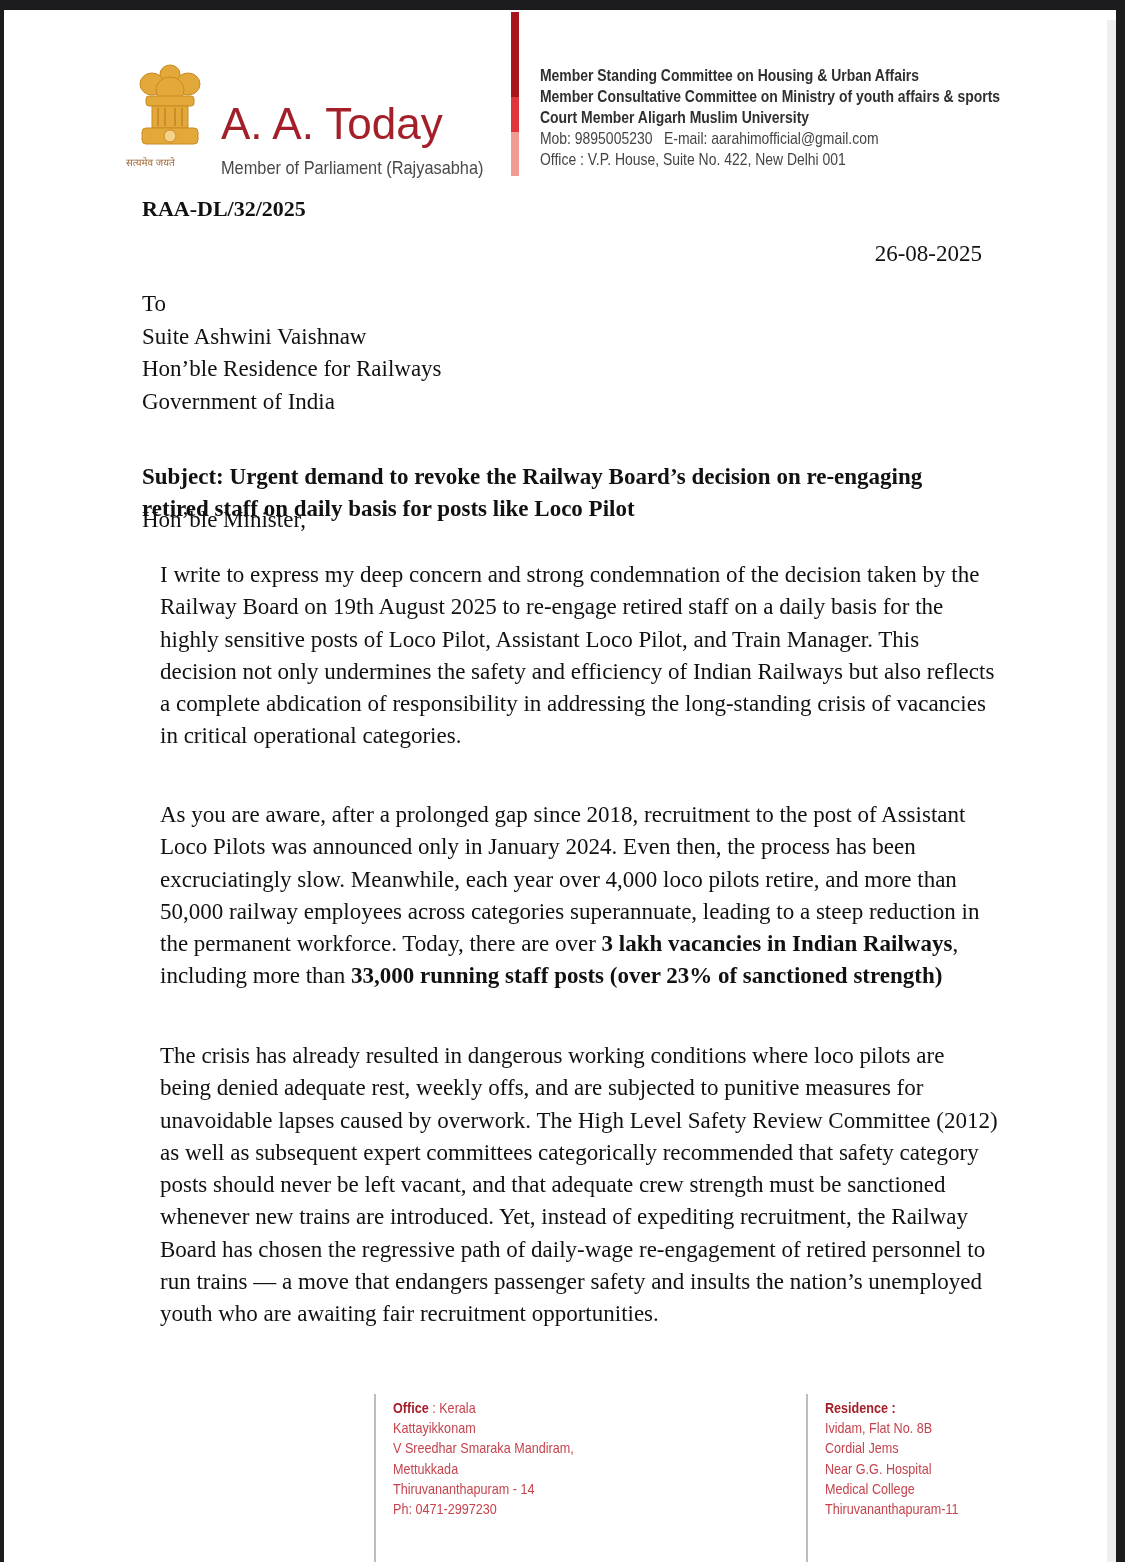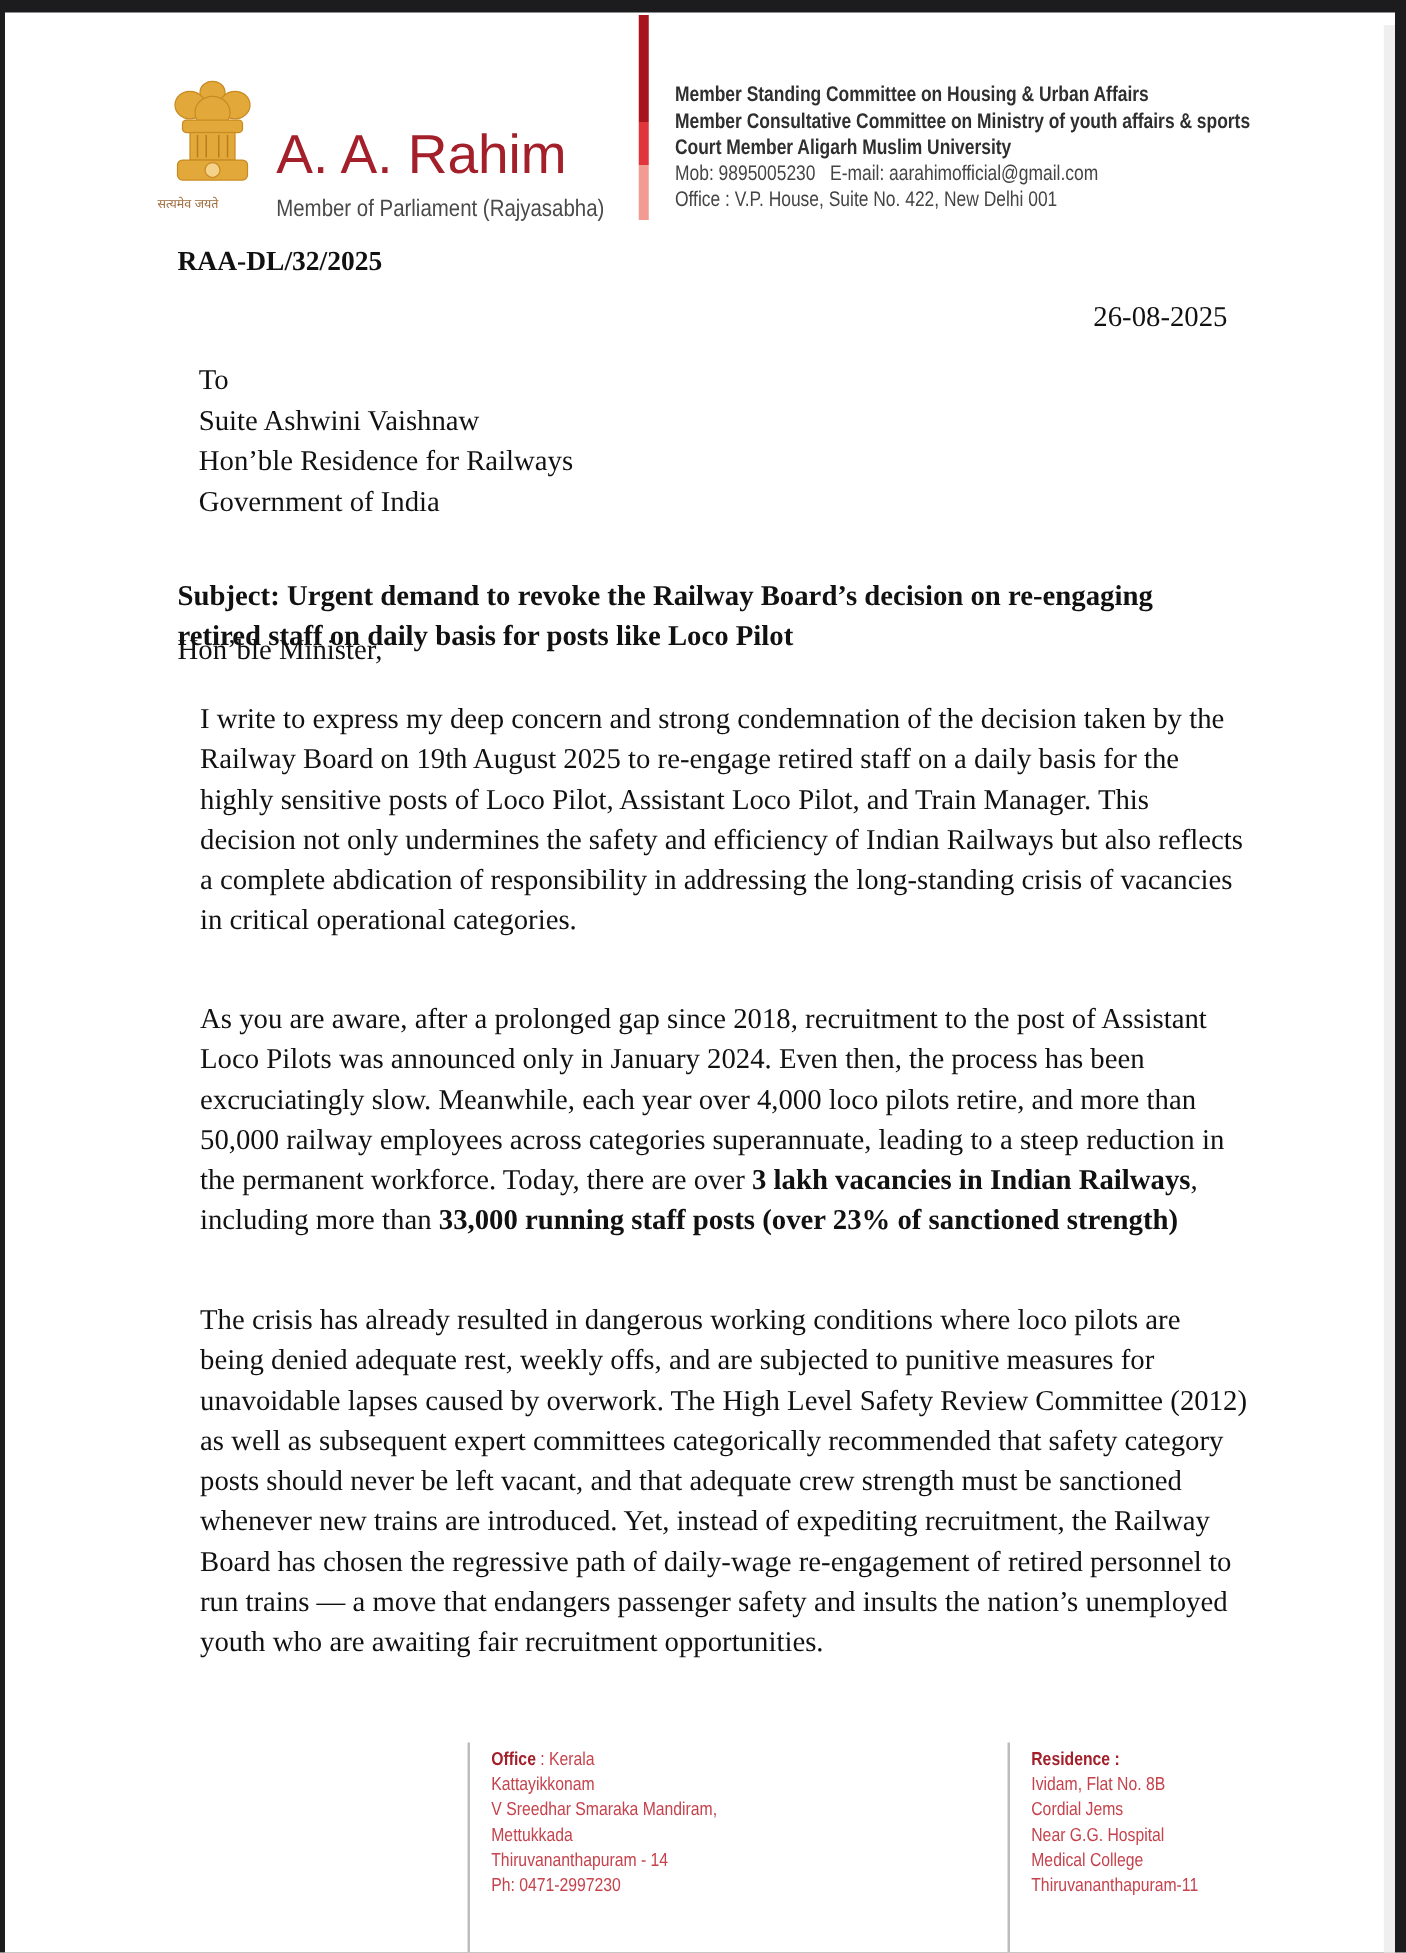--- a/index.html
+++ b/index.html
@@ -49,21 +49,21 @@
     position: absolute; left: 138px; top: 0; width: 850px;
     font-family: "Liberation Serif", serif; font-size: 23px; color: #111;
   }
   .ref {
     position: absolute; left: 0; top: 186px; font-weight: bold; font-size: 22px;
   }
   .date {
     position: absolute; right: 10px; top: 231px; font-size: 23px; text-align: center;
   }
   .addressee {
-    position: absolute; left: 17px; top: 278px; line-height: 32.5px;
+    position: absolute; left: 0; top: 278px; line-height: 32.5px;
   }
   .subject {
     position: absolute; left: 0; top: 423px; width: 830px;
     font-weight: bold; line-height: 32px; margin-top: 28px;
   }
   .salutation { position: absolute; left: 0; top: 497px; }
   .para {
     position: absolute; left: 0; width: 840px; line-height: 32.3px; margin-left: 18px;
   }
   .p1 { top: 549px; }
@@ -105,21 +105,21 @@
         <circle cx="40" cy="76" r="6" fill="#f4d28a"></circle>
       </g>
       <g stroke="#b97d1e" stroke-width="1.2">
         <line x1="28" y1="48" x2="28" y2="66"></line>
         <line x1="35" y1="48" x2="35" y2="66"></line>
         <line x1="45" y1="48" x2="45" y2="66"></line>
         <line x1="52" y1="48" x2="52" y2="66"></line>
       </g>
     </svg>
     <div class="emblem-motto">सत्यमेव जयते</div>
-    <div class="mp-name">A. A. Rahim</div>
+    <div class="mp-name">A. A. Today</div>
     <div class="mp-title">Member of Parliament (Rajyasabha)</div>
 
     <div class="red-bar"></div>
 
     <div class="roles">
       <div class="strong">Member Standing Committee on Housing &amp; Urban Affairs</div>
       <div class="strong">Member Consultative Committee on Ministry of youth affairs &amp; sports</div>
       <div class="strong">Court Member Aligarh Muslim University</div>
       <div class="contact">
         <span>Mob: 9895005230</span>&nbsp;&nbsp;

